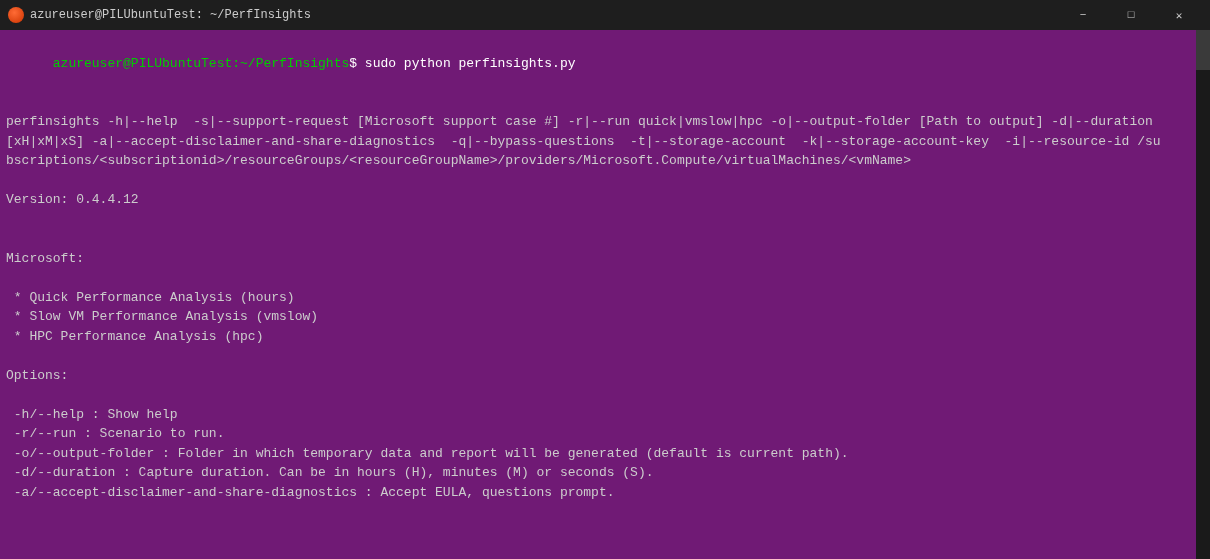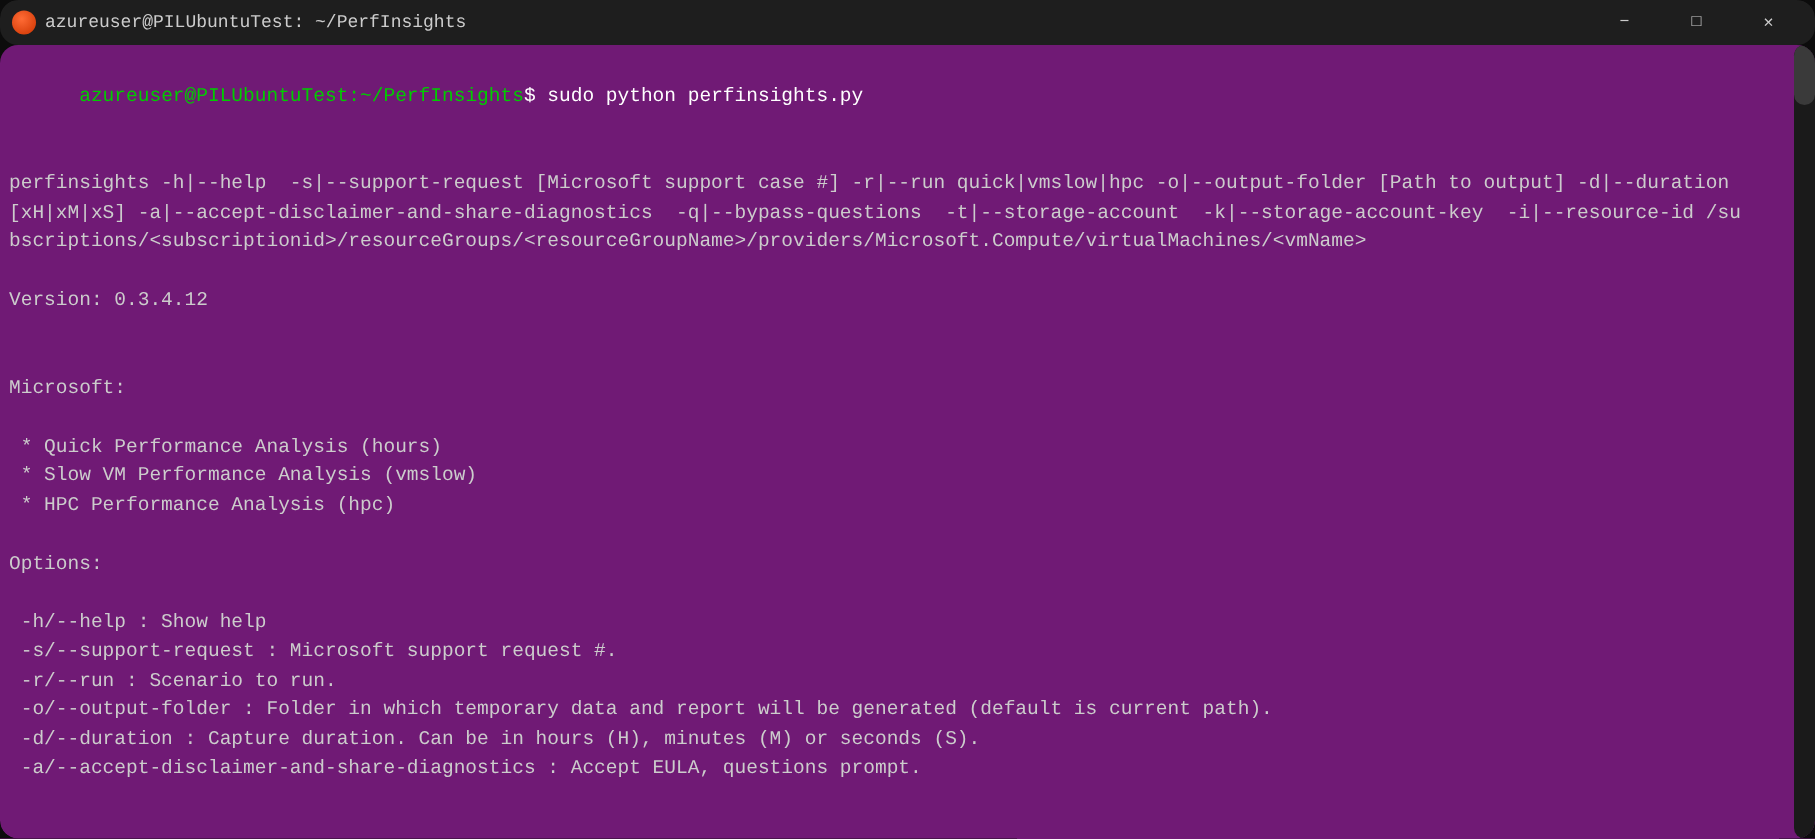--- a/index.html
+++ b/index.html
@@ -1,15 +1,15 @@
 <!DOCTYPE html>
 <html><head>
   <meta charset="utf-8">
   <style>
-    * { margin: 0; padding: 0; box-sizing: border-box; border-radius: 12px; }
+    * { margin: 0; padding: 0; box-sizing: border-box; }
     body {
       width: 1210px;
       height: 559px;
       background: #0c0c0c;
       font-family: 'Consolas', 'Courier New', monospace;
       font-size: 13px;
       color: #cccccc;
       overflow: hidden;
     }
 
@@ -117,33 +117,32 @@
 <div class="terminal-body">
   <div id="terminal-content">
     <div class="line">
       <span class="prompt-green">azureuser@PILUbuntuTest:~/PerfInsights</span><span class="prompt-white">$ sudo python perfinsights.py</span>
     </div>
   <div class="line">&nbsp;</div>
       <div class="line">perfinsights -h|--help  -s|--support-request [Microsoft support case #] -r|--run quick|vmslow|hpc -o|--output-folder [Path to output] -d|--duration</div>
       <div class="line">[xH|xM|xS] -a|--accept-disclaimer-and-share-diagnostics  -q|--bypass-questions  -t|--storage-account  -k|--storage-account-key  -i|--resource-id /su</div>
       <div class="line">bscriptions/&lt;subscriptionid&gt;/resourceGroups/&lt;resourceGroupName&gt;/providers/Microsoft.Compute/virtualMachines/&lt;vmName&gt;</div>
       <div class="line">&nbsp;</div>
-      <div class="line">Version: 0.3.4.12</div>
+      <div class="line">Version: 0.4.4.12</div>
       <div class="line">&nbsp;</div>
       <div class="line">&nbsp;</div>
       <div class="line">Microsoft:</div>
       <div class="line">&nbsp;</div>
       <div class="line"> * Quick Performance Analysis (hours)</div>
       <div class="line"> * Slow VM Performance Analysis (vmslow)</div>
       <div class="line"> * HPC Performance Analysis (hpc)</div>
       <div class="line">&nbsp;</div>
       <div class="line">Options:</div>
       <div class="line">&nbsp;</div>
       <div class="line"> -h/--help : Show help</div>
-      <div class="line"> -s/--support-request : Microsoft support request #.</div>
       <div class="line"> -r/--run : Scenario to run.</div>
       <div class="line"> -o/--output-folder : Folder in which temporary data and report will be generated (default is current path).</div>
       <div class="line"> -d/--duration : Capture duration. Can be in hours (H), minutes (M) or seconds (S).</div>
       <div class="line"> -a/--accept-disclaimer-and-share-diagnostics : Accept EULA, questions prompt.</div>
     </div>
   <div class="scrollbar">
     <div class="scrollbar-thumb"></div>
   </div>
 </div>
 

